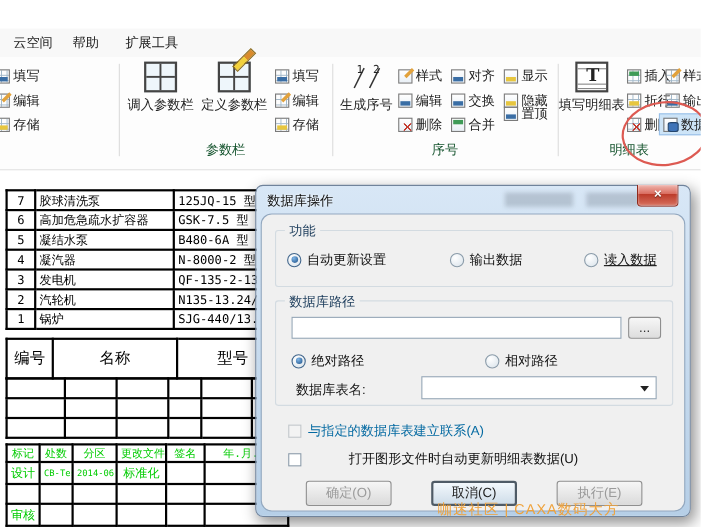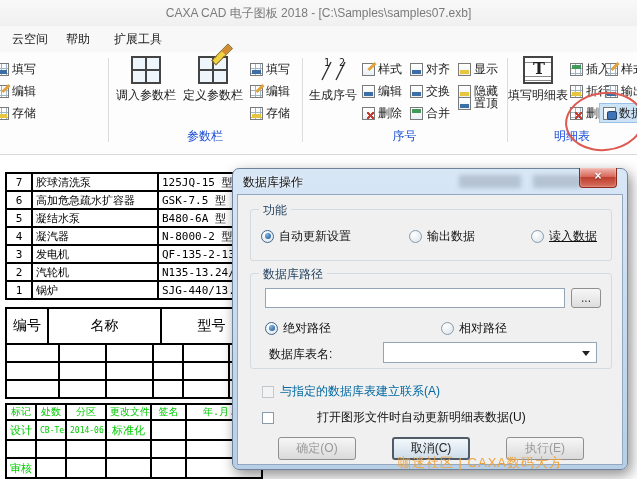--- a/index.html
+++ b/index.html
@@ -11,21 +11,21 @@
   .titlebar{position:absolute;left:0;top:0;width:637px;height:26px;
     background:linear-gradient(#f8f8f8,#f0f0f0);color:#7b7b7b;font-size:12px;
     display:flex;align-items:center;justify-content:center;}
   .menubar{position:absolute;left:0;top:26px;width:637px;height:26px;background:#f8f8f8;padding-left:14px;}
   .menu-item{position:absolute;top:4px;height:18px;line-height:18px;font-size:12px;color:#222;padding:0 6px;}
 
   
   .ribbon{position:absolute;left:0;top:52px;width:637px;height:102px;background:#fdfdfd;
     border-bottom:1px solid #d9d9d9;}
   .rdiv{position:absolute;top:6px;height:84px;width:1px;background:#dcdcdc;}
-  .rgrp-label{position:absolute;top:76px;font-size:12px;color:#1d4ed8;text-align:center;}
+  .rgrp-label{position:absolute;top:76px;font-size:12px;color:#14532d;text-align:center;}
   .rbtn{position:absolute;display:flex;align-items:center;gap:3px;height:18px;font-size:12px;color:#222;white-space:nowrap;}
   .rbig{position:absolute;display:flex;flex-direction:column;align-items:center;gap:3px;font-size:12px;color:#222;white-space:nowrap;}
   .rbtn.hl{background:#cde4f7;border:1px solid #9ac0e8;padding:0 3px;margin:-1px;}
 
   .ic{display:inline-block;width:13px;height:13px;border:1px solid #7a7a7a;
       background:linear-gradient(#ffffff,#e9f0f6);position:relative;flex:none;box-sizing:border-box;}
   .ic.tbl{background-image:linear-gradient(#9fb6c8 1px,transparent 1px),linear-gradient(90deg,#9fb6c8 1px,transparent 1px);background-size:5px 5px;background-position:-1px -1px;}
   .ic::after{content:"";position:absolute;}
   .ic.ac-orange::after{right:-3px;top:1px;width:10px;height:3px;background:#e2a23c;transform:rotate(-45deg);}
   .ic.ac-red::after{right:0;bottom:0;width:7px;height:7px;background:
@@ -60,21 +60,21 @@
      background:linear-gradient(#d8e7f6,#b6cfe7);border:1px solid #70839b;
      box-shadow:3px 5px 14px rgba(0,0,0,.45);z-index:10;box-sizing:border-box;}
   .dlg-title{position:absolute;left:10px;top:5px;font-size:12px;color:#111;text-shadow:0 0 3px #fff;}
   .glass{position:absolute;top:6px;height:13px;background:rgba(95,105,118,.28);filter:blur(2px);}
   .dlg-close{position:absolute;right:10px;top:-1px;width:36px;height:19px;
      background:linear-gradient(#f0b6ae,#d8695c 45%,#bc3b2a 46%,#d7705f);
      border:1px solid #8e2a1d;border-top:none;border-radius:0 0 4px 4px;
      color:#fff;text-align:center;line-height:17px;font-size:12px;font-weight:bold;
      text-shadow:0 1px 1px rgba(0,0,0,.5);box-shadow:inset 0 0 2px rgba(255,255,255,.7);}
   .dlg-body{position:absolute;left:4px;right:4px;top:25px;bottom:4px;background:#f0f0f0;
-     border:1px solid #93a8bf;border-radius:0;}
+     border:1px solid #93a8bf;border-radius:10px;}
   .grp{position:absolute;border:1px solid #d3dbe1;border-radius:3px;}
   .grp-label{position:absolute;left:8px;top:-8px;background:#f0f0f0;padding:0 4px;font-size:12px;color:#1d3d5c;}
   .radio{display:inline-block;width:13px;height:13px;border-radius:50%;flex:none;box-sizing:border-box;
      border:1px solid #8a9ba9;background:radial-gradient(circle at 35% 30%,#fff,#d8e2ea);}
   .radio.sel{border-color:#41668c;}
   .radio.sel::after{content:"";display:block;width:6px;height:6px;margin:2.5px;border-radius:50%;
      background:radial-gradient(circle at 35% 30%,#7fb6e8,#1c4f86);}
   .ritem{position:absolute;display:flex;align-items:center;gap:5px;font-size:12px;color:#111;height:16px;}
   .tbox{position:absolute;background:#fff;border:1px solid #94a5b5;box-sizing:border-box;}
   .btn-sm{position:absolute;width:30px;height:20px;background:linear-gradient(#f7f7f7,#dddddd);
@@ -94,23 +94,20 @@
   .ellipse{position:absolute;left:565px;top:92px;width:75px;height:55px;border:2px solid #dd5a52;
      border-radius:50%;transform:rotate(-6deg);z-index:6;}
   .watermark{position:absolute;left:398px;top:454px;font-size:13px;color:#efa23b;letter-spacing:1px;
      z-index:30;white-space:nowrap;}
 </style>
 </head>
 <body>
 
 <div id="app">
 
-  <div class="titlebar">
-    <span>CAXA CAD 电子图板 2018 - [C:\Samples\samples07.exb]</span>
-  </div>
 
   <div class="menubar">
     <span class="menu-item" style="left:6px;">云空间</span>
     <span class="menu-item" style="left:60px;">帮助</span>
     <span class="menu-item" style="left:108px;">扩展工具</span>
   </div>
 
   <div class="ribbon">
     <div class="rdiv" style="left:108px;"></div>
     <div class="rdiv" style="left:302px;"></div>

